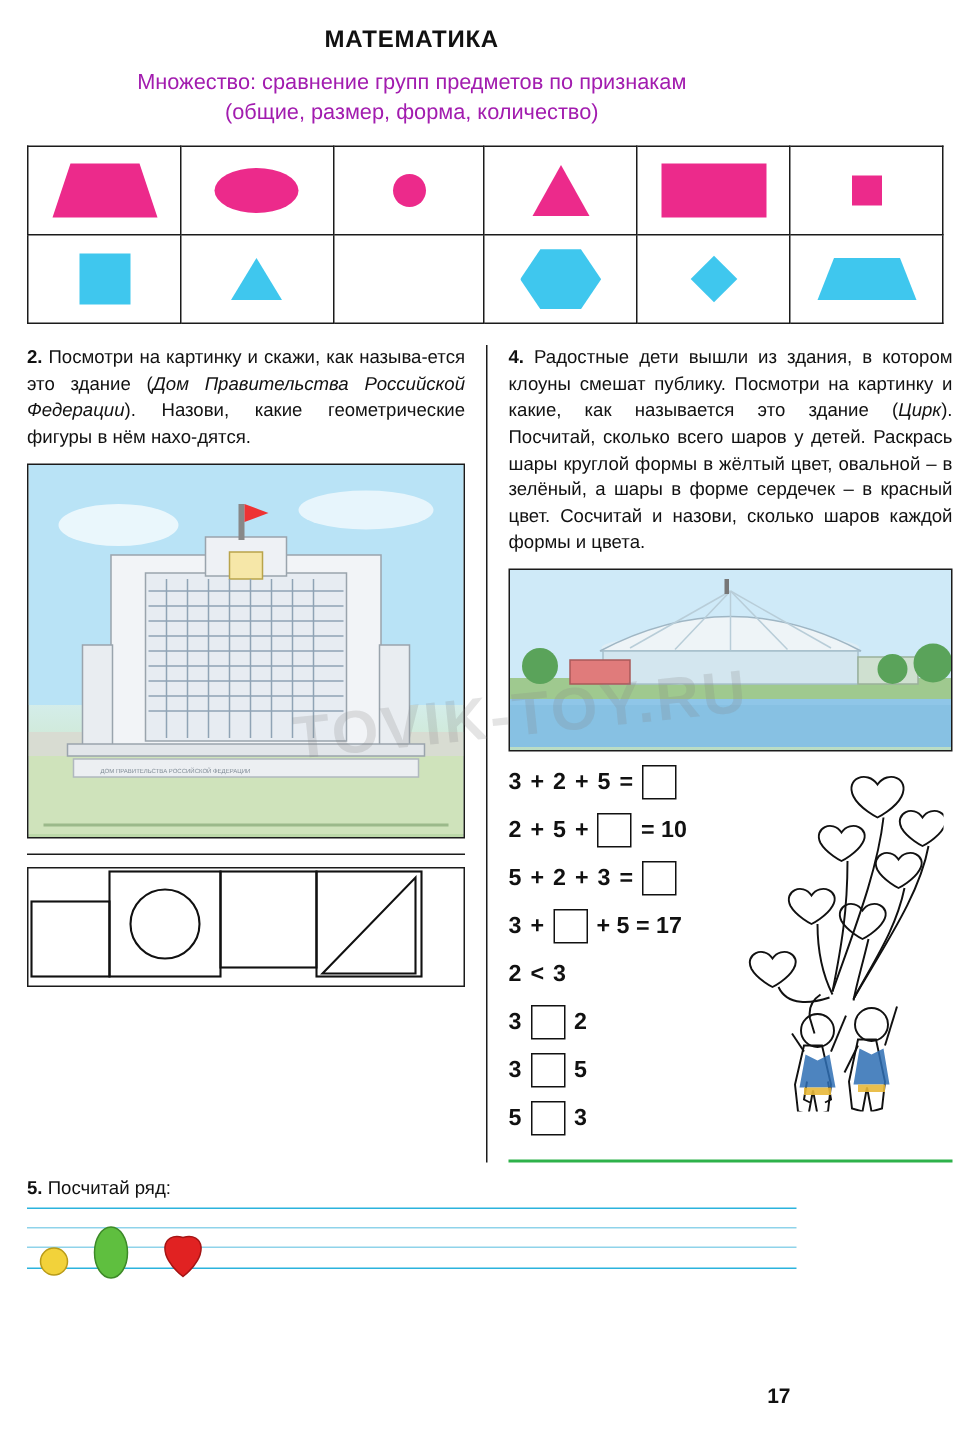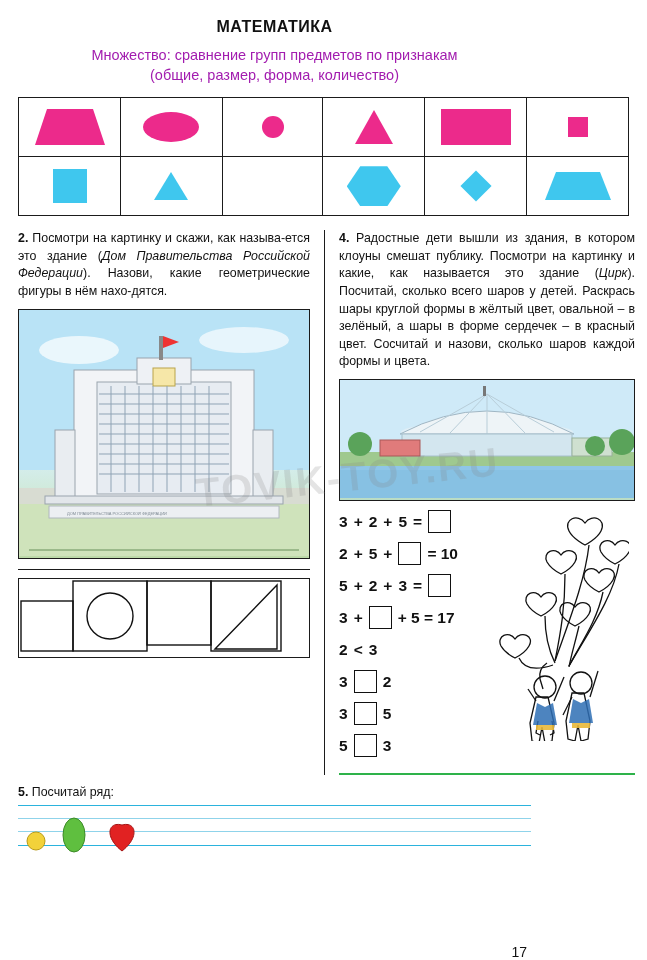--- a/index.html
+++ b/index.html
@@ -60,21 +60,21 @@
   .eq span{font-weight:bold;font-size:15.5px;}
   .box{display:inline-block;width:21px;height:21px;border:1.4px solid #111;}
   .balloons{flex:1;position:relative;}
 
   
   .row5{margin-top:10px;font-size:12.4px;}
   .lines{margin-top:6px;height:46px;position:relative;}
   .lines .ln{position:absolute;left:0;right:0;border-top:1px solid #8fd3ea;}
   .lines .lnb{position:absolute;left:0;right:0;border-top:1px solid #2bb3dd;}
 
-  .page-num{position:absolute;right:22px;bottom:0;font-size:14px;font-weight:normal;}
+  .page-num{position:absolute;right:22px;bottom:22px;font-size:14px;font-weight:bold;}
 
   .watermark{
     position:absolute;left:195px;top:455px;font-size:40px;font-weight:bold;color:rgba(130,130,130,.22);
     letter-spacing:2px;transform:rotate(-6deg);pointer-events:none;
   }
   .cap{font-style:italic;}
 </style>
 </head>
 <body>
 

